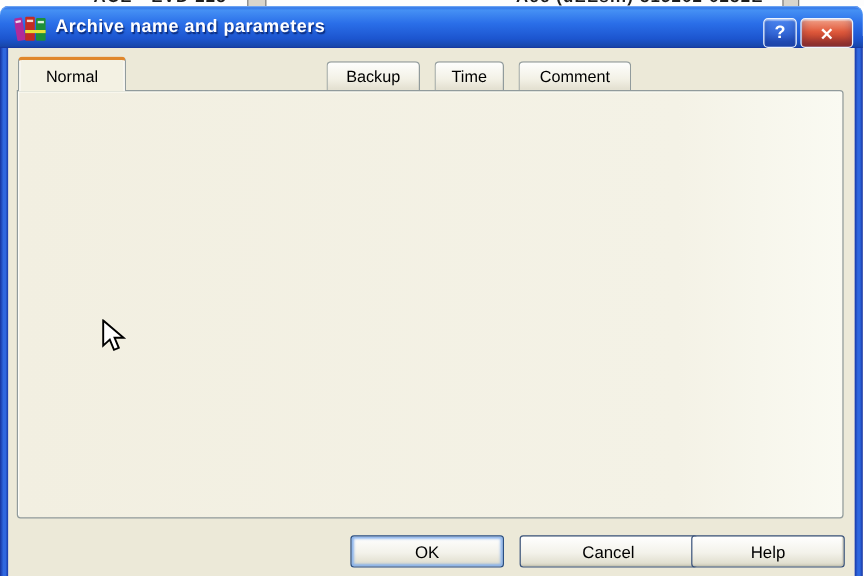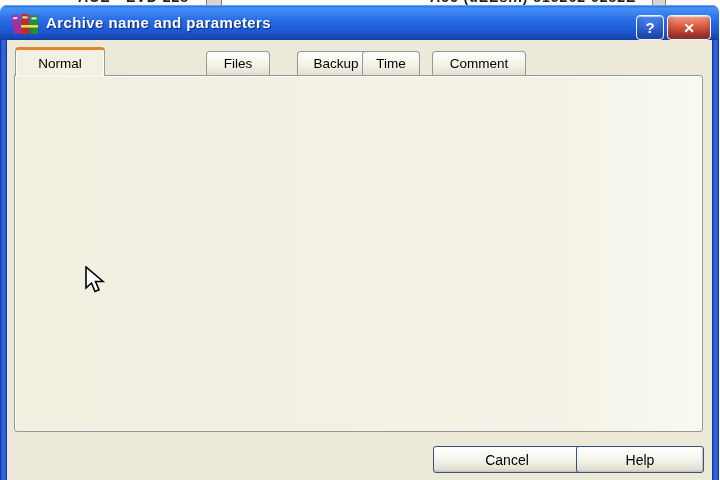--- a/index.html
+++ b/index.html
@@ -163,24 +163,21 @@
       <span>?</span>
     </div>
     <div class="cap-btn cap-close">
       <span>✕</span>
     </div>
   </div>
 
   <div class="tab selected" style="left:15px; width:90px;">
       <span>Normal</span>
     </div>
-  <div class="tab" style="left:206px; width:64px;">
-      <span>Files</span>
-    </div>
-  <div class="tab" style="left:297px; width:78px;">
+  <div class="tab" style="left:272px; width:78px;">
       <span>Backup</span>
     </div>
   <div class="tab" style="left:432px; width:94px;">
       <span>Comment</span>
     </div>
   <div class="tab" style="left:362px; width:58px;">
       <span>Time</span>
     </div>
 
   <div class="tabpage"></div>
@@ -260,20 +257,23 @@
   </div>
 
   <div class="lbl disabled" style="left:48px; top:362px;">Split to volumes, bytes</div>
   <div class="combo disabled" style="left:48px; top:384px; width:214px;">
     <span class="value"></span>
     <span class="combo-btn">
         <span class="chev"></span>
       </span>
   </div>
 
+  <div class="xp-btn default" style="left:292px; top:446px; width:128px;">
+    <span>OK</span>
+  </div>
   <div class="xp-btn" style="left:433px; top:446px; width:148px;">
     <span>Cancel</span>
   </div>
   <div class="xp-btn" style="left:576px; top:446px; width:128px;">
     <span>Help</span>
   </div>
 
   <svg class="cursor" width="26" height="30" viewBox="0 0 26 30">
     <path d="M2 1 L2 22 L7.5 17 L11 25.5 L15 23.8 L11.5 15.5 L19 15.5 Z" fill="#ffffff" stroke="#000000" stroke-width="1.6"></path>
   </svg>

